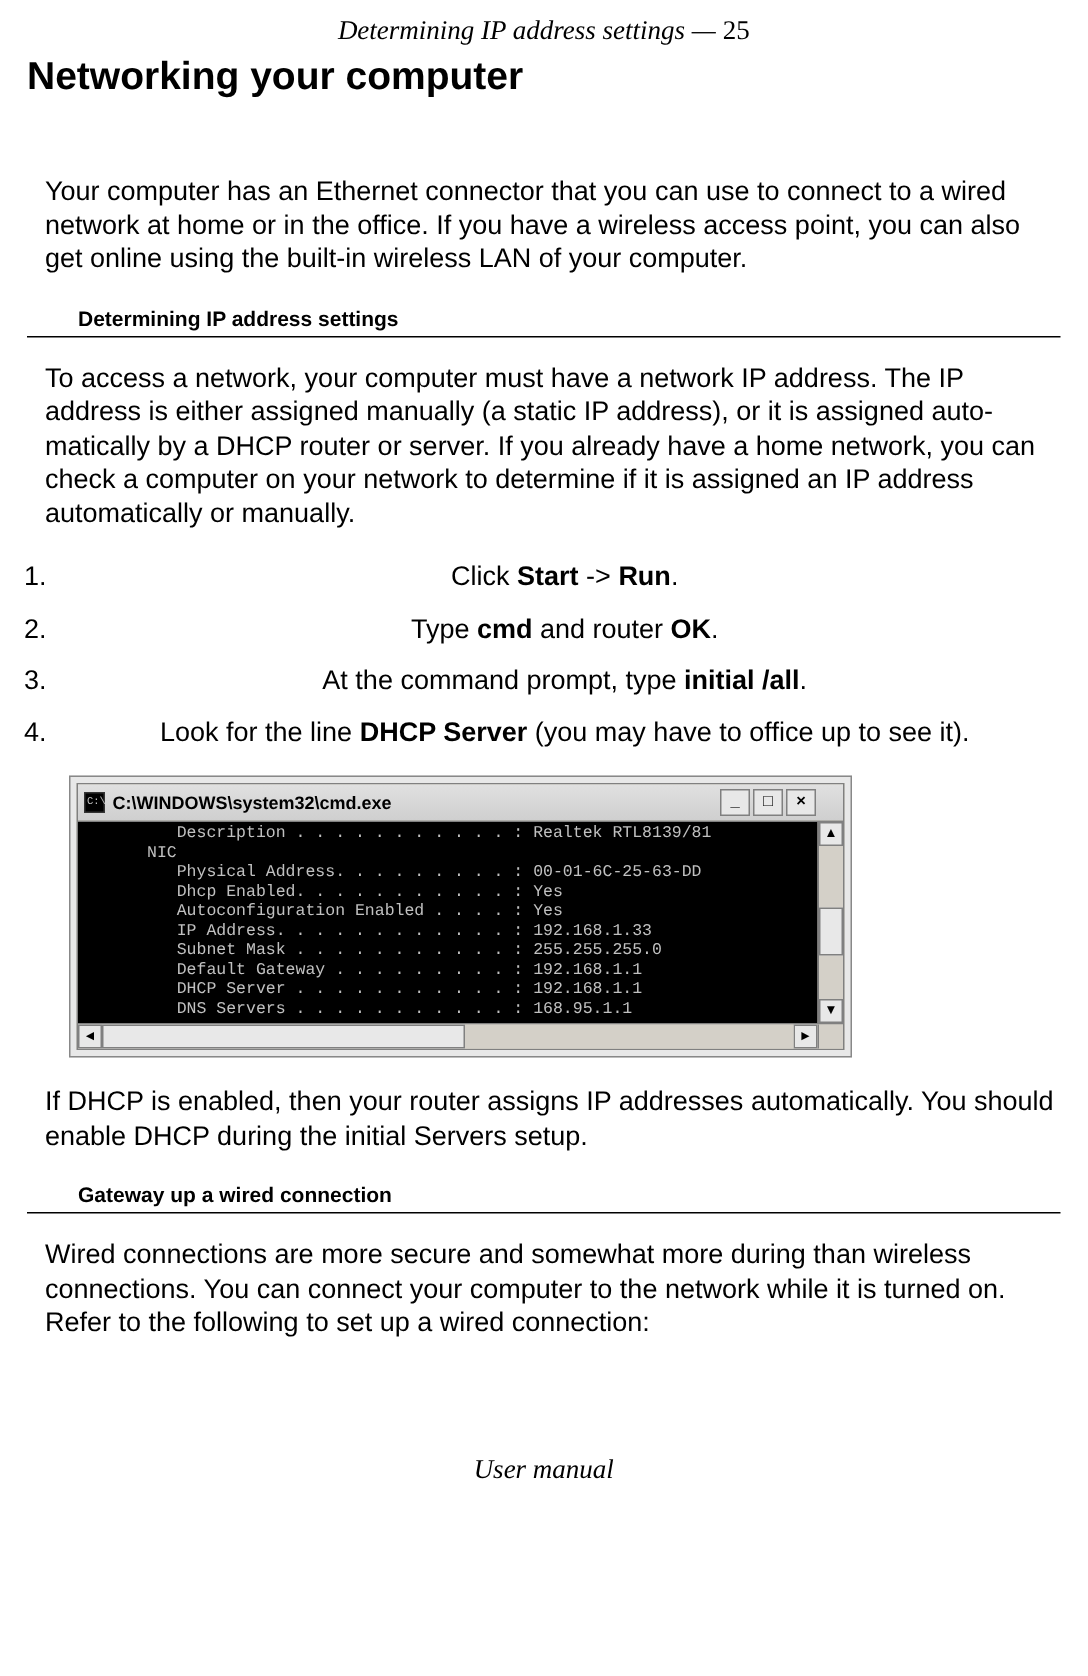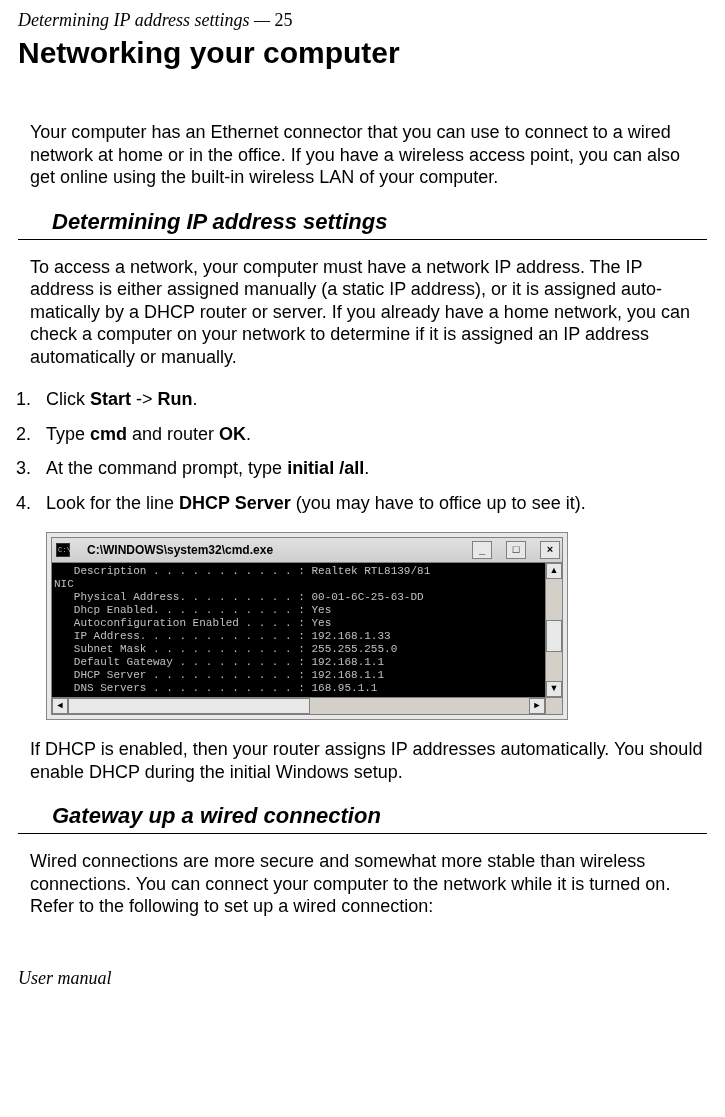--- a/index.html
+++ b/index.html
@@ -8,84 +8,83 @@
     padding: 0;
     background: #fff;
     color: #000;
     width: 725px;
   }
   .page {
     padding: 10px 18px 30px 18px;
     box-sizing: border-box;
   }
   .running-head {
-    text-align: left;
+    text-align: center;
     font-family: Georgia, 'Times New Roman', serif;
     font-style: italic;
     font-size: 18px;
     margin-bottom: 4px;
   }
   .running-head .pagenum {
     font-style: normal;
   }
   h1.main-title {
-    font-size: 30px;
+    font-size: 26px;
     font-weight: bold;
     margin: 0 0 50px 0;
     line-height: 1.2;
   }
   p.body {
     font-size: 18px;
     line-height: 1.25;
     margin: 0 0 20px 12px;
   }
   h2.section {
-    font-size: 22px;
+    font-size: 14px;
     font-weight: bold;
     margin: 14px 0 0 34px;
     padding-bottom: 2px;
-    font-style: italic;
   }
   .hr {
     border: none;
     border-top: 1.5px solid #000;
     margin: 2px 0 16px 0;
   }
   ol.steps {
     font-size: 18px;
     line-height: 1.25;
     padding-left: 18px;
     margin: 0 0 18px 0;
   }
   ol.steps li {
     padding-left: 10px;
     margin: 0 0 12px 0;
+    text-align: center;
   }
   .cmdwin-wrap {
     margin: 4px 0 18px 28px;
     width: 522px;
     border: 1px solid #888;
     background: #e8e8e8;
     padding: 4px;
     box-sizing: border-box;
   }
   .cmdwin {
     border: 1px solid #808080;
     background: #ece9d8;
     font-family: Tahoma, Arial, sans-serif;
     font-size: 12px;
   }
   .titlebar {
     display: flex;
     align-items: center;
     background: linear-gradient(#e0e0e0, #cfcfcf);
     border-bottom: 1px solid #808080;
-    padding: 2px 2px 2px 4px;
+    padding: 2px 18px 2px 4px;
     height: 20px;
-    gap: 12px;
   }
   .titlebar .appicon {
     width: 14px;
     height: 14px;
     background: #000;
     border: 1px solid #333;
     margin-right: 5px;
     box-sizing: border-box;
     position: relative;
   }
@@ -114,20 +113,21 @@
     font-family: Arial, sans-serif;
     font-size: 11px;
     line-height: 14px;
     text-align: center;
     font-weight: bold;
     cursor: default;
   }
   .terminal-area {
     display: flex;
     background: #000;
+    padding-left: 44px;
   }
   .terminal {
     flex: 1;
     color: #c0c0c0;
     font-family: "Lucida Console", "Courier New", monospace;
     font-size: 11px;
     line-height: 13px;
     padding: 2px 0 2px 2px;
     white-space: pre;
     overflow: hidden;
@@ -191,21 +191,22 @@
   }
   .hscroll .corner {
     width: 16px;
     background: #d4d0c8;
     border-left: 1px solid #808080;
   }
   .footer {
     font-family: Georgia, 'Times New Roman', serif;
     font-style: italic;
     font-size: 18px;
-    margin-top: 50px;
+    margin-top: 76px;
+    text-align: center;
   }
 </style>
 </head>
 <body>
 
 <div class="page">
 
   <div class="running-head">
     <span>Determining IP address settings —  </span><span class="pagenum">25</span>
   </div>
@@ -266,22 +267,22 @@
         <div class="arrow">◄</div>
         <div class="track">
           <div class="thumb"></div>
         </div>
         <div class="arrow">►</div>
         <div class="corner"></div>
       </div>
     </div>
   </div>
 
-  <p class="body">If DHCP is enabled, then your router assigns IP addresses automatically. You should enable DHCP during the initial Windows setup.</p>
+  <p class="body">If DHCP is enabled, then your router assigns IP addresses automatically. You should enable DHCP during the initial Servers setup.</p>
 
   <h2 class="section">Gateway up a wired connection</h2>
   <hr class="hr">
 
-  <p class="body">Wired connections are more secure and somewhat more stable than wireless connections. You can connect your computer to the network while it is turned on. Refer to the following to set up a wired connection:</p>
+  <p class="body">Wired connections are more secure and somewhat more during than wireless connections. You can connect your computer to the network while it is turned on. Refer to the following to set up a wired connection:</p>
 
   <div class="footer">User manual</div>
 
 </div>
 
 </body></html>

